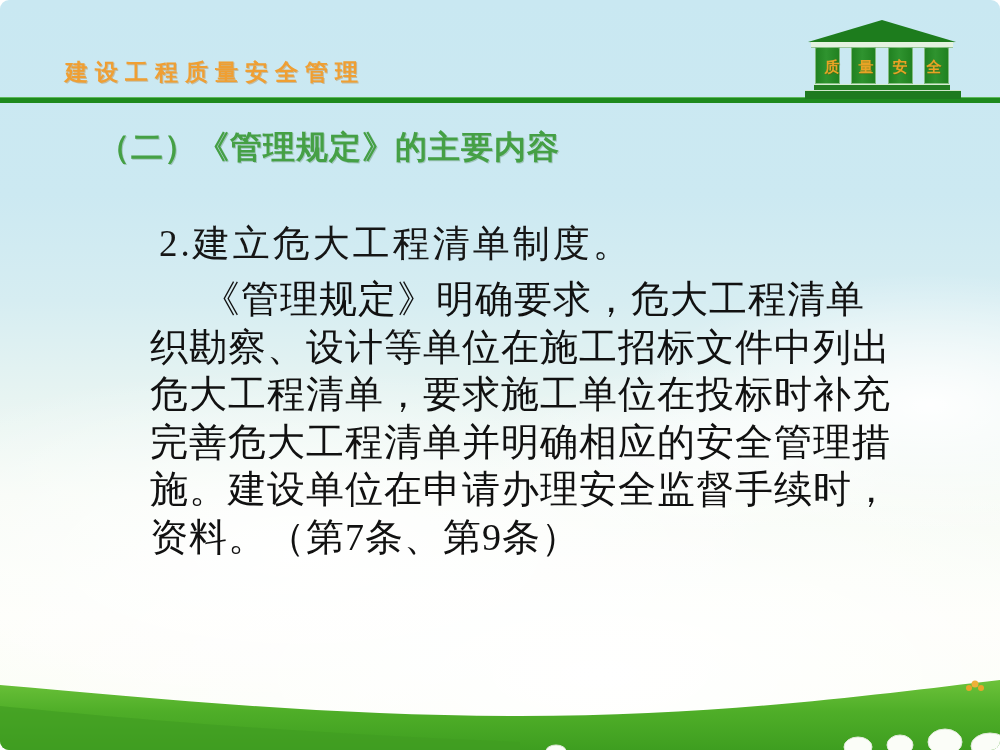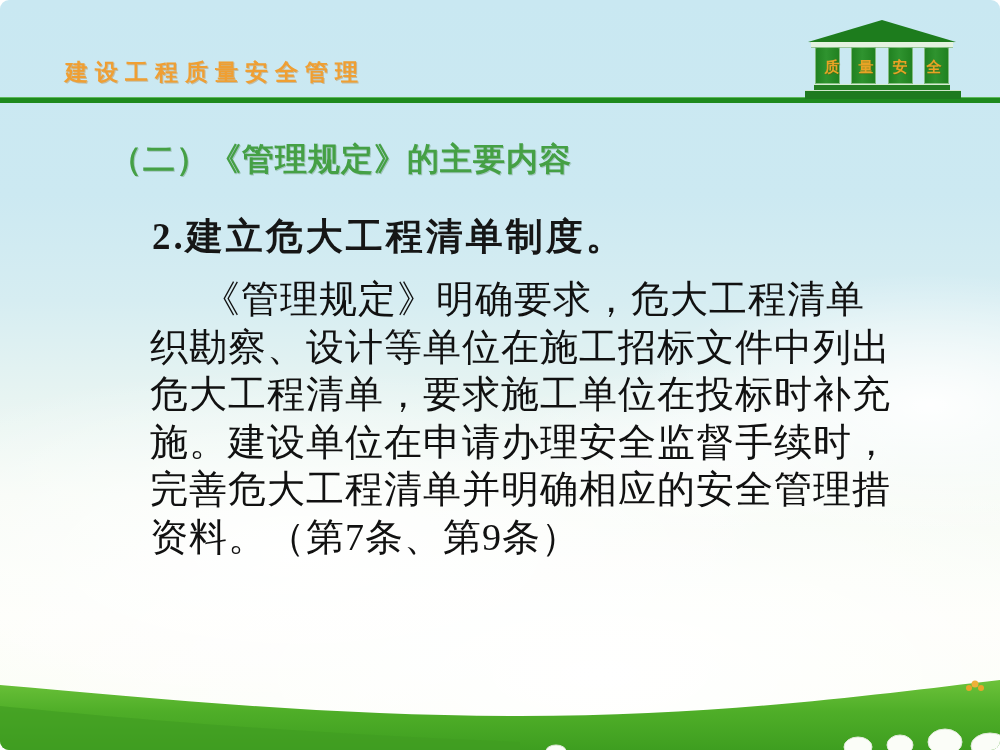--- a/index.html
+++ b/index.html
@@ -47,28 +47,28 @@
   .logo-text{
     position:absolute;left:0;top:38px;width:156px;text-align:center;
     font-family:"Liberation Sans","DejaVu Sans",sans-serif;
     font-size:15px;font-weight:bold;color:#e8a325;
     letter-spacing:19px;text-indent:19px;white-space:nowrap;
     text-shadow:1px 1px 0 rgba(120,80,0,.3);
   }
   .base1{position:absolute;left:9px;top:64px;width:136px;height:6px;background:#247f24;border-top:1px solid #d8ecd4;}
   .base2{position:absolute;left:0px;top:70px;width:156px;height:8px;background:#1e7a1e;border-top:1px solid #cfe7ca;}
   .title{
-    position:absolute;left:98px;top:126px;margin:12px;
+    position:absolute;left:98px;top:126px;margin:0;
     font-size:32px;font-weight:bold;color:#45a045;
     text-shadow:1px 1px 0 rgba(30,90,30,.25);
     letter-spacing:1px;white-space:nowrap;
   }
   .item{
-    position:absolute;left:152px;top:212px;margin:0;
-    font-size:37px;font-weight:bold;color:#161616;
+    position:absolute;left:152px;top:212px;margin:7px;
+    font-size:37px;font-weight:normal;color:#161616;
     letter-spacing:3px;white-space:nowrap;
   }
   .para{
     position:absolute;left:150px;top:276px;width:772px;
     font-size:38px;line-height:47.5px;color:#111;
   }
   .pline{white-space:nowrap;letter-spacing:1px;}
   .pline.indent{padding-left:52px;}
   .grass{position:absolute;left:0;bottom:0;width:1000px;height:120px;display:block;}
 </style>
@@ -96,22 +96,22 @@
     <div class="base2"></div>
   </div>
 
   <h1 class="title">（二）《管理规定》的主要内容</h1>
   <h2 class="item">2.建立危大工程清单制度。</h2>
 
   <div class="para">
     <div class="pline indent">《管理规定》明确要求，危大工程清单</div>
     <div class="pline">织勘察、设计等单位在施工招标文件中列出</div>
     <div class="pline">危大工程清单，要求施工单位在投标时补充</div>
+    <div class="pline">完善危大工程清单并明确相应的安全管理措</div>
     <div class="pline">施。建设单位在申请办理安全监督手续时，</div>
-    <div class="pline">完善危大工程清单并明确相应的安全管理措</div>
     <div class="pline">资料。（第7条、第9条）</div>
   </div>
 
   <svg class="grass" viewBox="0 0 1000 120" preserveAspectRatio="none">
     <defs>
       <linearGradient id="gg" x1="0" y1="0" x2="0" y2="1">
         <stop offset="0" stop-color="#6cc23a"></stop>
         <stop offset="0.45" stop-color="#4fae28"></stop>
         <stop offset="1" stop-color="#3e9e20"></stop>
       </linearGradient>

